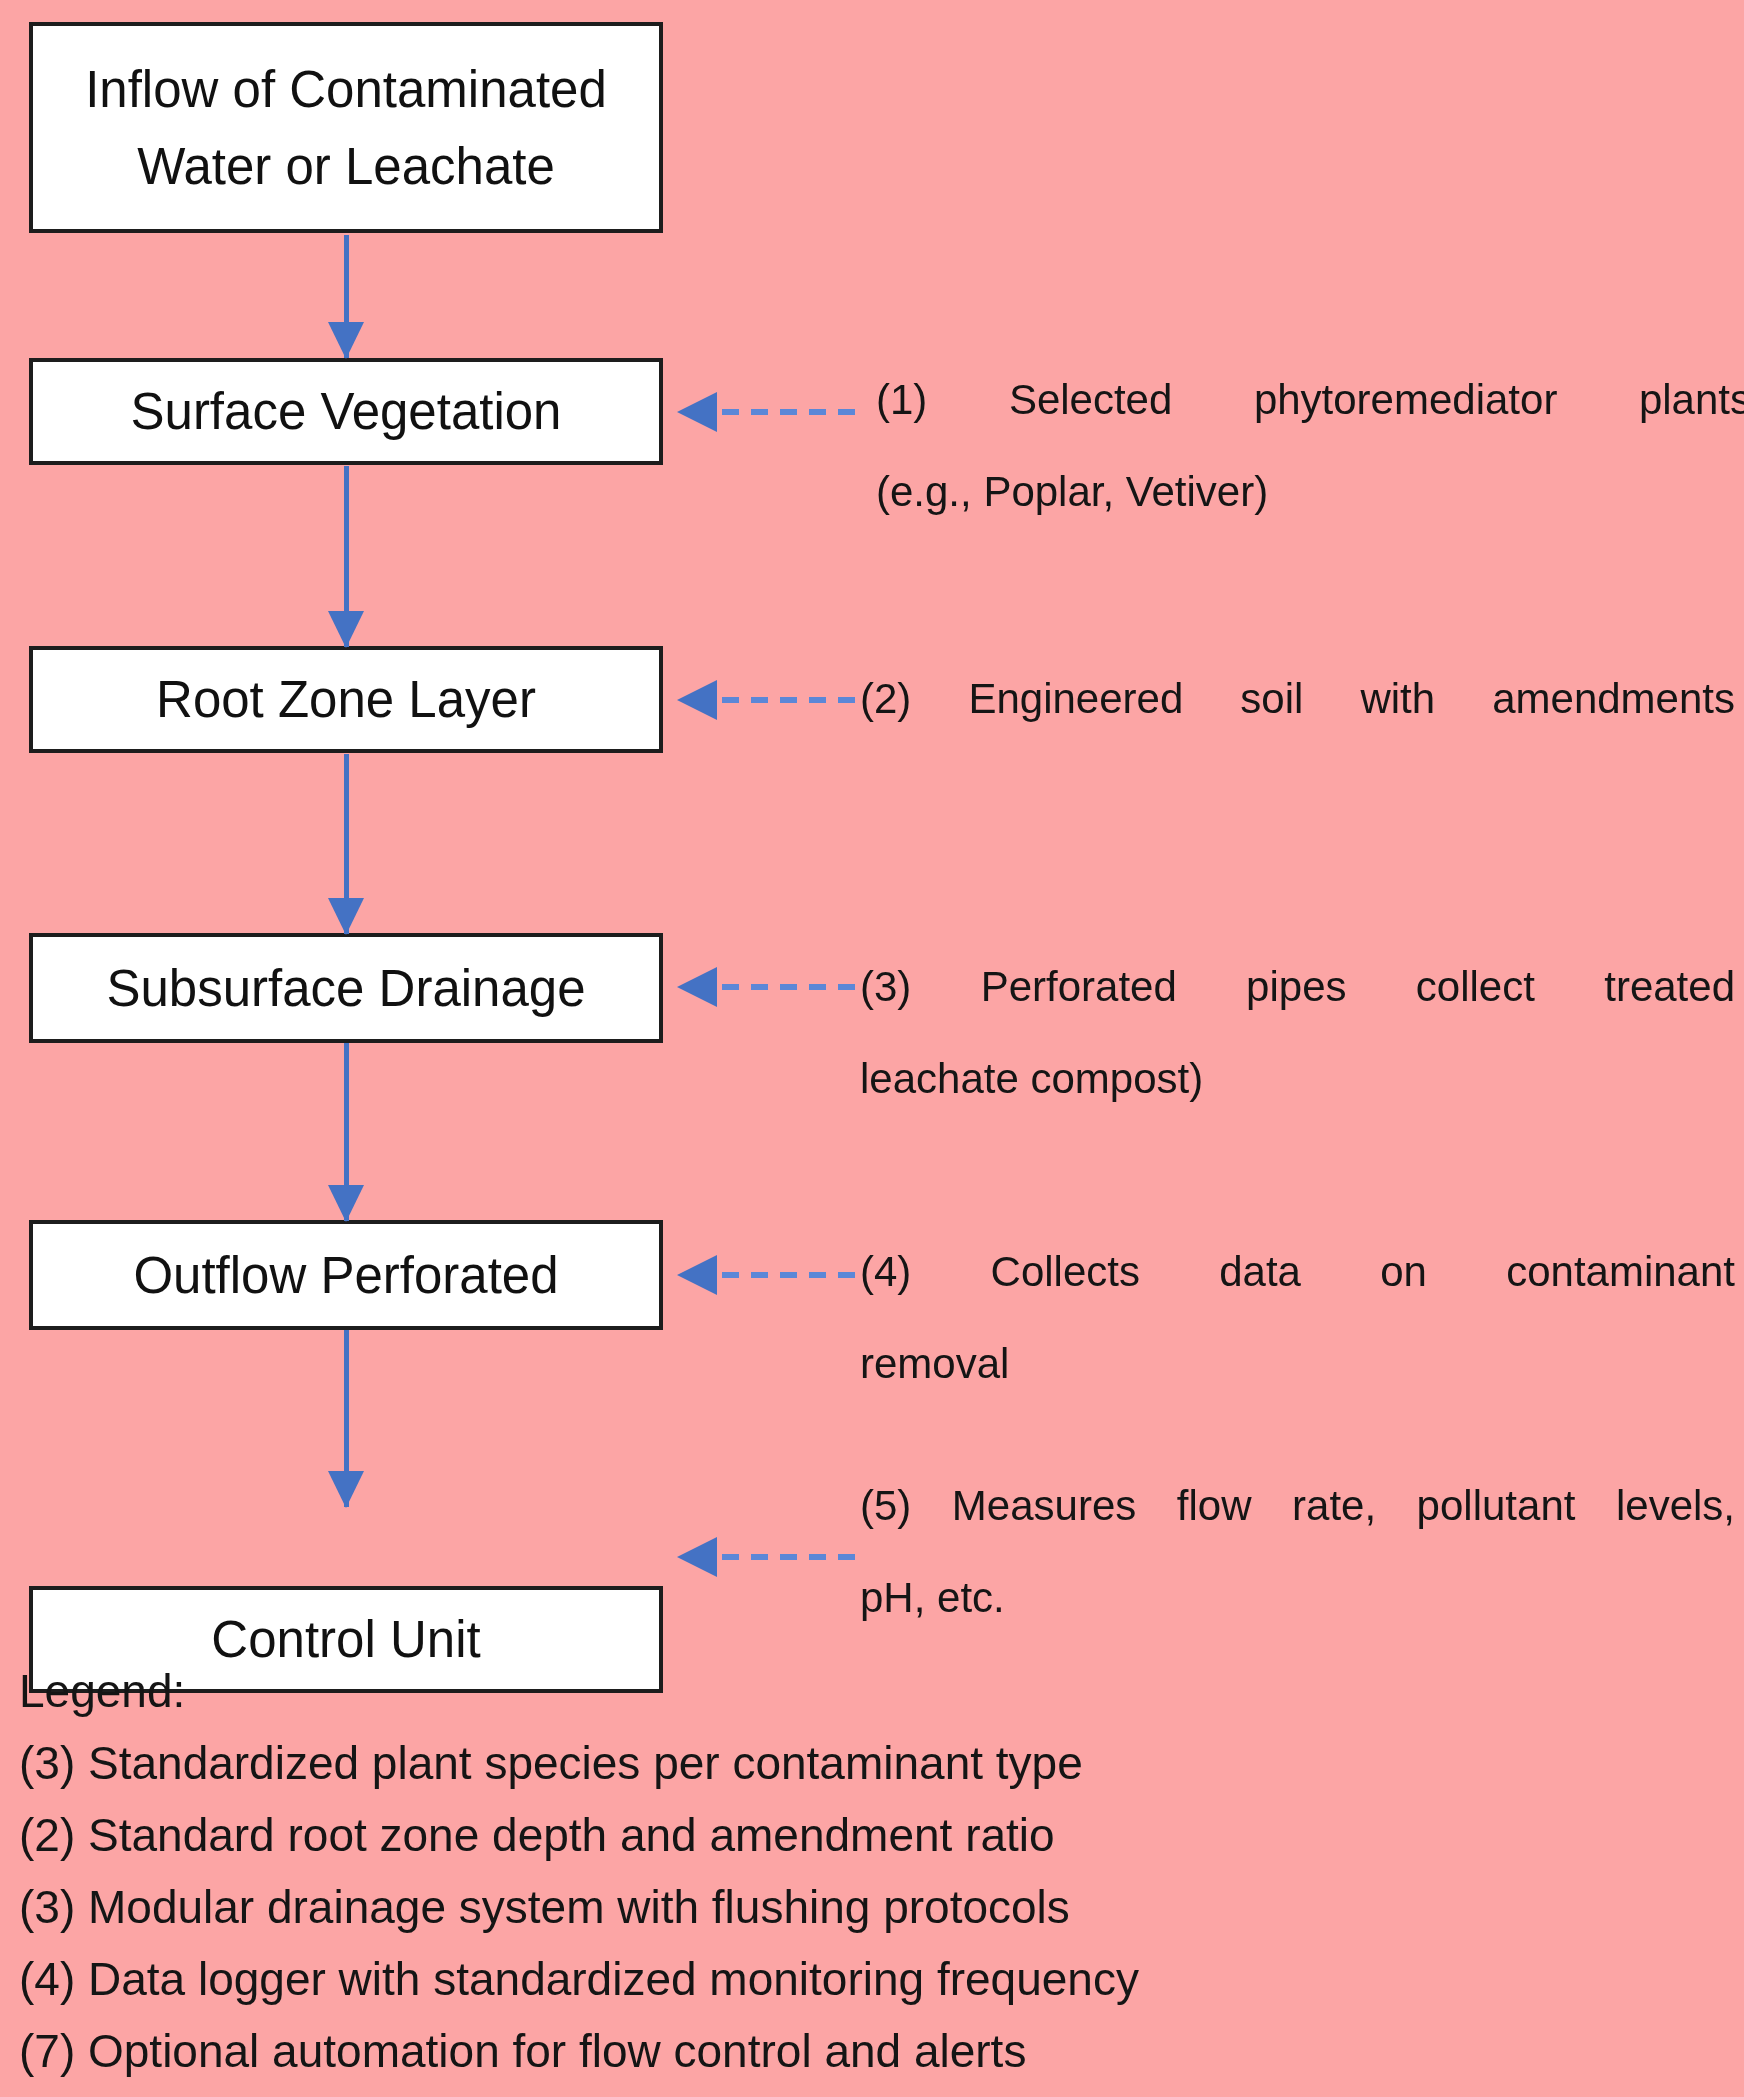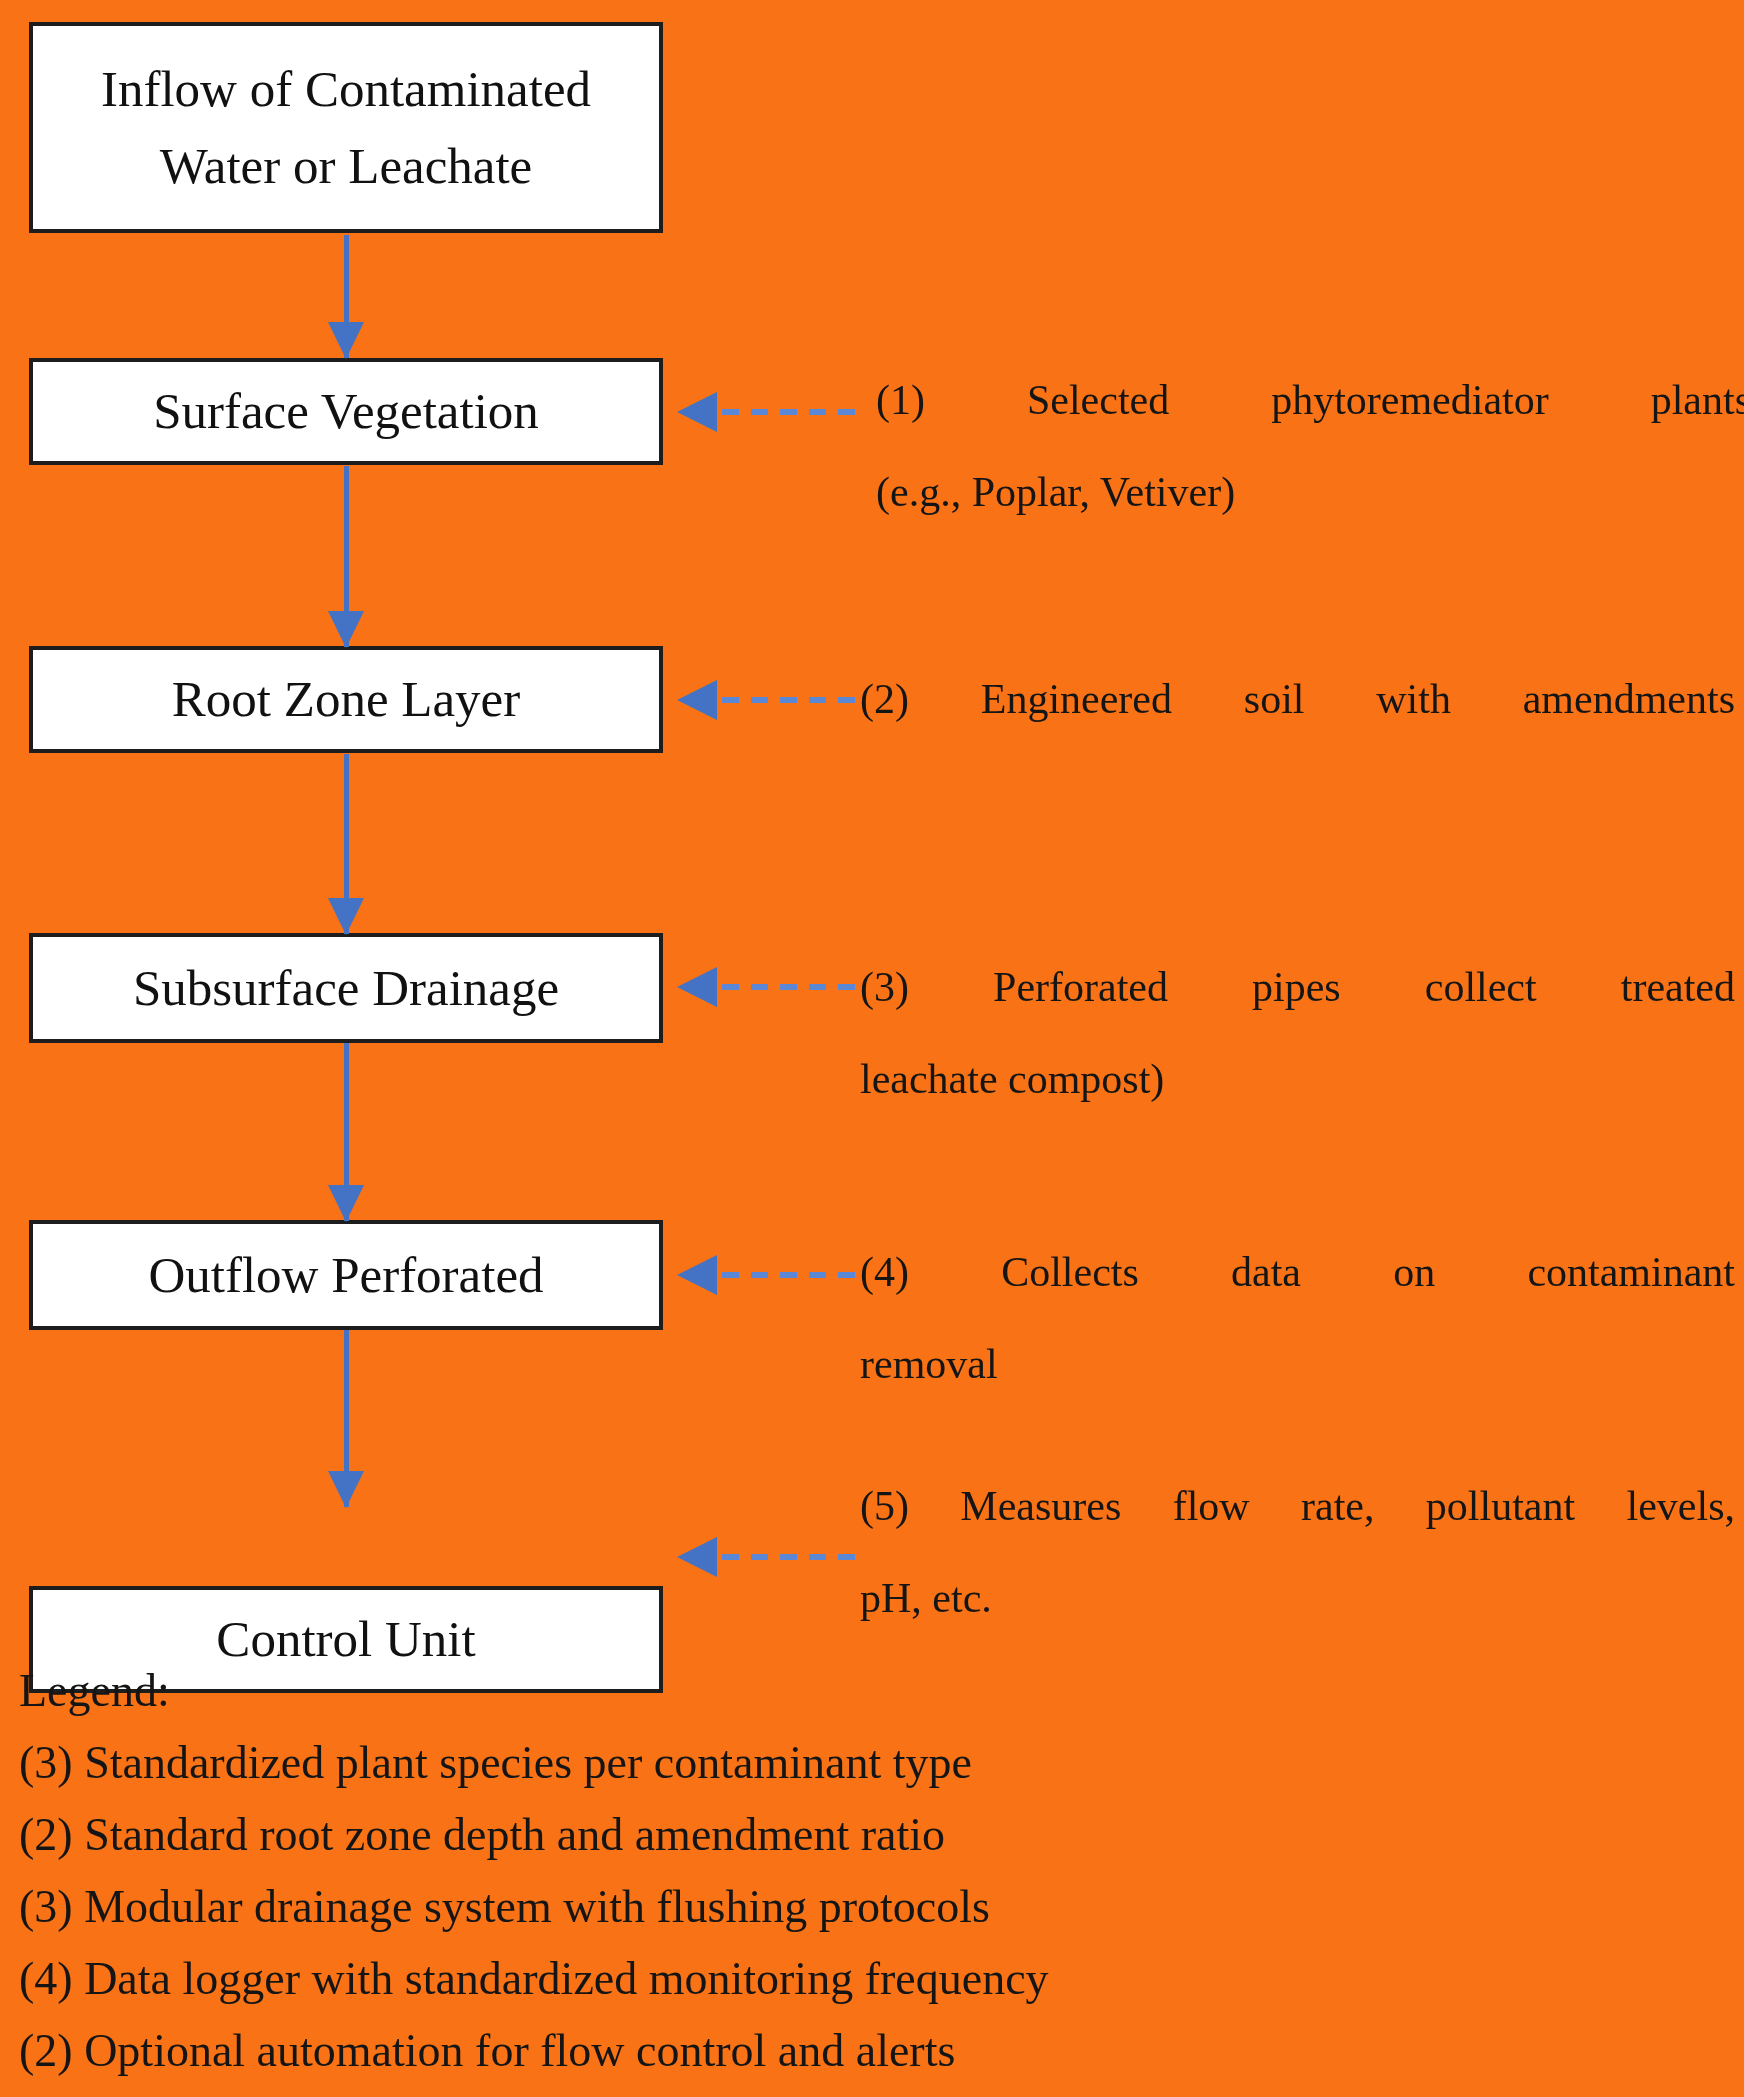--- a/index.html
+++ b/index.html
@@ -1,21 +1,21 @@
 <!DOCTYPE html>
 <html style="font-size:10.2px"><head>
 <meta charset="utf-8">
 <style>
   html,body{margin:0;padding:0;background:#ffffff;}
   .canvas{
     position:relative;
     width:1745px;
     height:2097px;
-    background:#f97316;
-    font-family:Liberation Serif, serif;
+    background:#fca5a5;
+    font-family:Liberation Sans, sans-serif;
     color:#141414;
     overflow:hidden;
   }
   
   .fbox{
     position:absolute;
     left:29px;
     width:634px;
     box-sizing:border-box;
     border:4.5px solid #1d1d1d;
@@ -145,17 +145,17 @@
     <div class="l1">(5) Measures flow rate, pollutant levels,</div>
     <div class="l2">pH, etc.</div>
   </div>
 
   <div class="legend">
     <div>Legend:</div>
     <div>(3) Standardized plant species per contaminant type</div>
     <div>(2) Standard root zone depth and amendment ratio</div>
     <div>(3) Modular drainage system with flushing protocols</div>
     <div>(4) Data logger with standardized monitoring frequency</div>
-    <div>(2) Optional automation for flow control and alerts</div>
+    <div>(7) Optional automation for flow control and alerts</div>
   </div>
 
 </div>
 
 
 </body></html>

